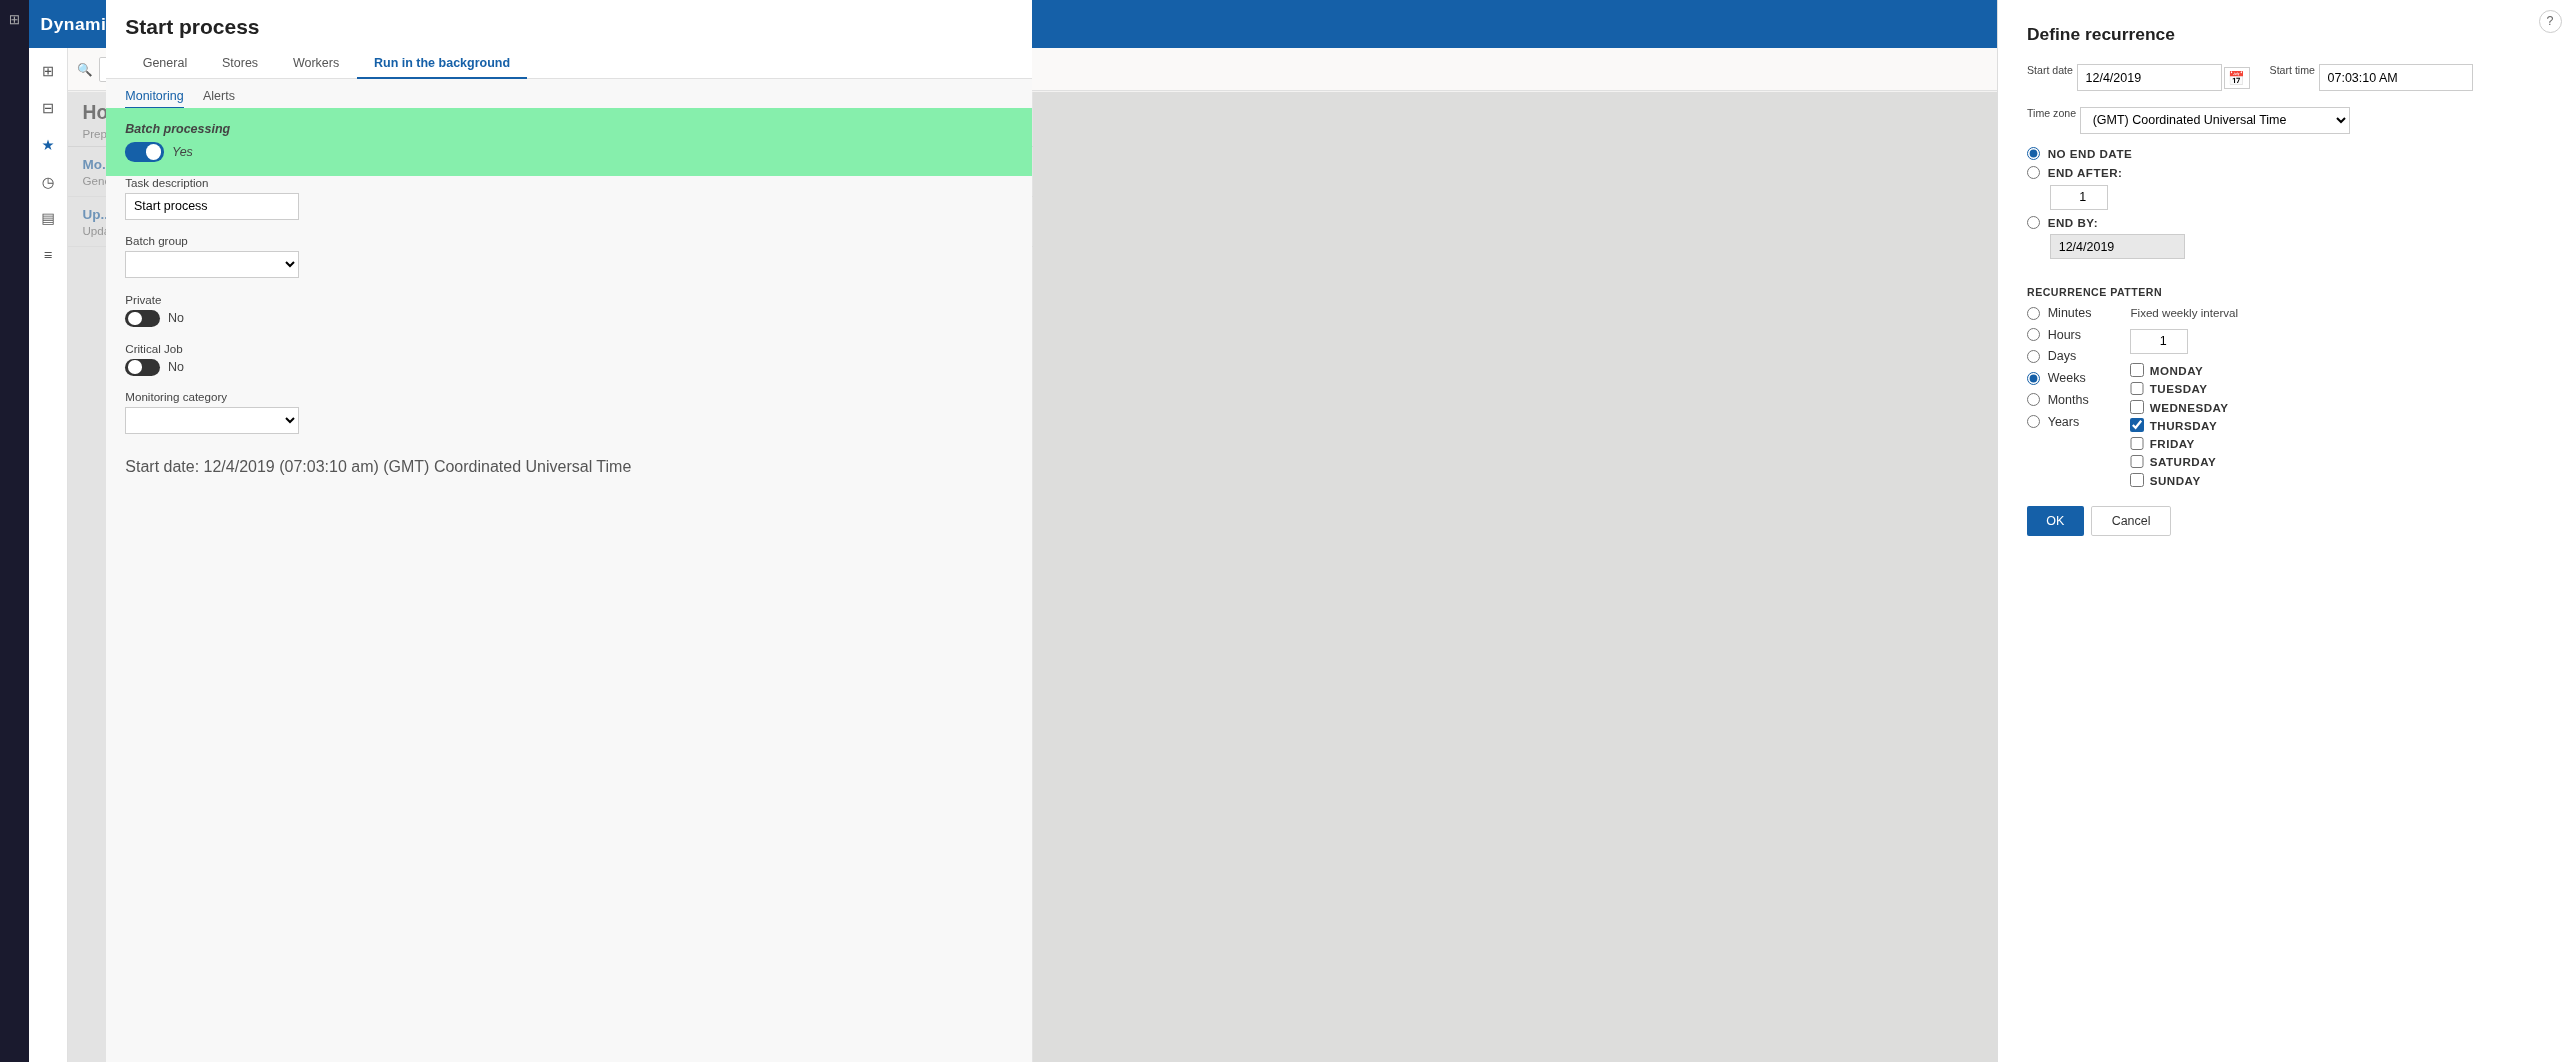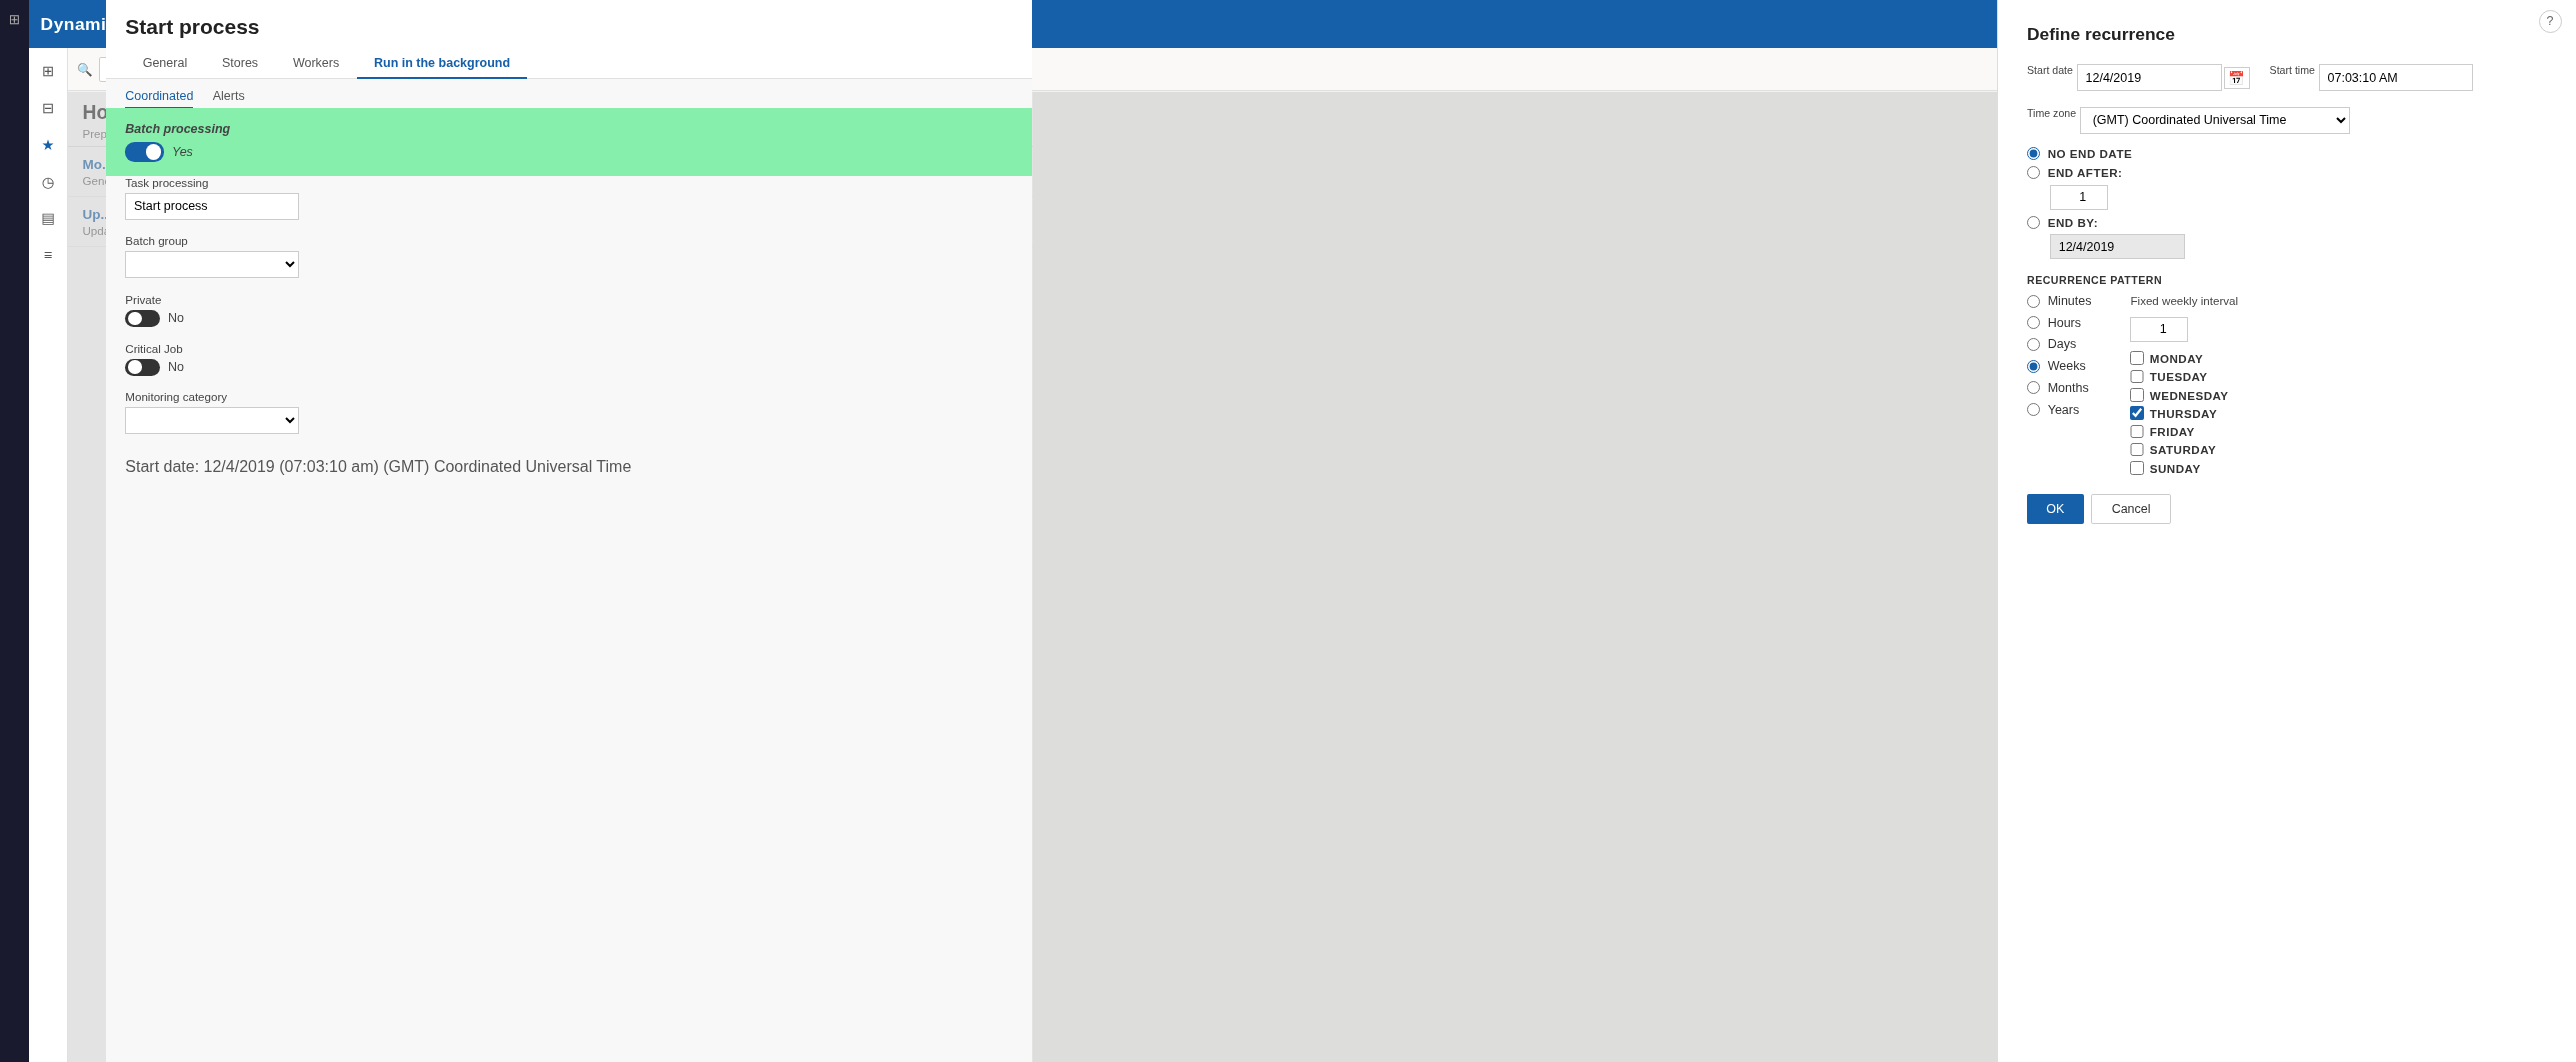--- a/index.html
+++ b/index.html
@@ -118,21 +118,21 @@
     .dr-field { display: flex; flex-direction: row; gap: 3.9px; }
     .dr-field-label { font-size: 10.6px; color: #444; font-weight: 500; text-transform: none; }
     .dr-input { height: 27px; border: 1px solid #ccc; padding: 1.9px 7.7px; font-size: 12.5px; }
     .dr-input-date { width: 145px; }
     .dr-input-time { width: 154px; }
     .dr-select { height: 27px; border: 1px solid #ccc; font-size: 12.5px; padding: 1.9px 23px 1.9px 7.7px; background: #fff; cursor: pointer; min-width: 270px; appearance: auto; }
 
     .dr-section-label { font-size: 10.6px; font-weight: 700; color: #333; letter-spacing: 0.5px; text-transform: uppercase; margin: 13.5px 0 7.7px 0; }
 
     
-    .radio-group { display: flex; flex-direction: column; gap: 5.8px; margin-bottom: 15px; }
+    .radio-group { display: flex; flex-direction: column; gap: 5.8px; margin-bottom: 27px; }
     .radio-row { display: flex; align-items: center; gap: 7.7px; }
     .radio-row input[type=radio] { margin: 0; cursor: pointer; accent-color: #1560a8; }
     .radio-row label { font-size: 12.5px; color: #333; cursor: pointer; }
     .end-after-input { width: 58px; height: 25px; border: 1px solid #ccc; padding: 1.9px 5.8px; font-size: 12.5px; text-align: right; }
     .end-by-input { width: 135px; height: 25px; border: 1px solid #ccc; padding: 1.9px 7.7px; font-size: 12.5px; background: #e8e8e8; }
 
     
     .rp-container { display: flex; gap: 39px; }
     .rp-left { display: flex; flex-direction: column; gap: 7.7px; }
     .rp-right { display: flex; flex-direction: column; gap: 5.8px; }
@@ -216,34 +216,34 @@
     <div class="sp-title">Start process</div>
     <div class="sp-tabs">
       <div class="sp-tab">General</div>
       <div class="sp-tab">Stores</div>
       <div class="sp-tab">Workers</div>
       <div class="sp-tab active">Run in the background</div>
     </div>
   </div>
 
   <div class="sp-subtabs">
-    <div class="sp-subtab active">Coordinated</div>
+    <div class="sp-subtab active">Monitoring</div>
     <div class="sp-subtab">Alerts</div>
   </div>
 
   <div class="batch-section">
     <div class="batch-label">Batch processing</div>
     <div class="toggle-row">
       <div class="toggle-switch"></div>
       <span class="toggle-label">Yes</span>
     </div>
   </div>
 
   <div class="form-field">
-    <div class="field-label">Task processing</div>
+    <div class="field-label">Task description</div>
     <input class="field-input" type="text" value="Start process" style="">
   </div>
 
   <div class="form-field">
     <div class="field-label">Batch group</div>
     <select class="field-select">
       <option value=""></option>
     </select>
   </div>
 

